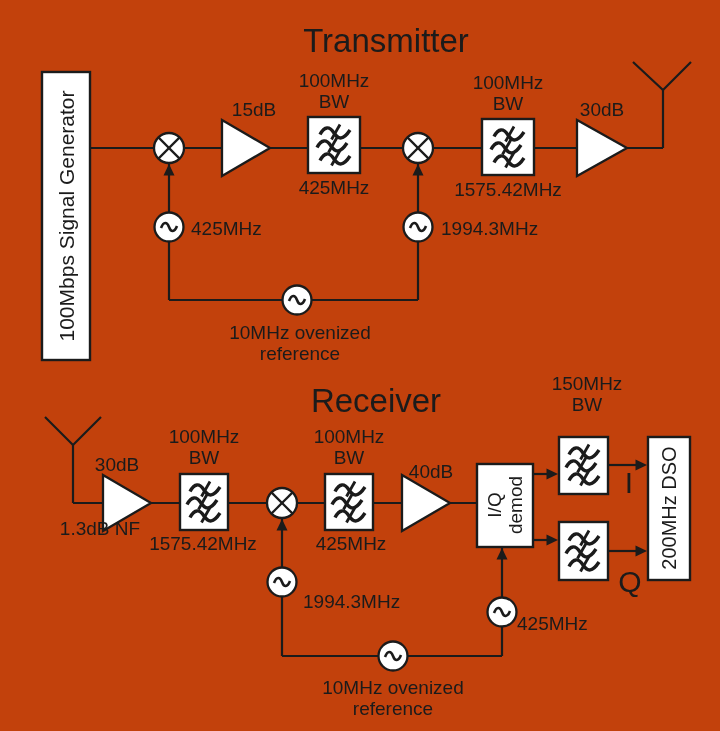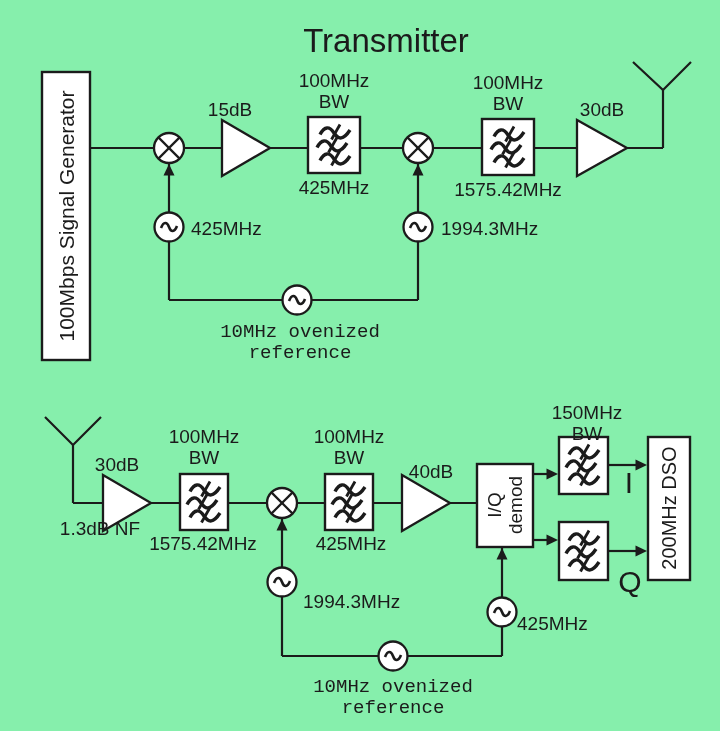--- a/index.html
+++ b/index.html
@@ -1,27 +1,27 @@
 <!DOCTYPE html>
 <html><head>
 <meta charset="utf-8">
 <style>
   html,body{margin:0;padding:0;background:#fff;}
-  .canvas{position:relative;width:720px;height:731px;background:#86efac;overflow:hidden;
+  .canvas{position:relative;width:720px;height:731px;background:#c2410c;overflow:hidden;
           font-family:"Liberation Sans",sans-serif;color:#1b1b1b;}
   .canvas svg{position:absolute;left:0;top:0;}
   .lbl{position:absolute;font-size:19px;line-height:21px;text-align:center;
        transform:translate(-50%,-50%);color:#1b1b1b;white-space:normal;}
   .lbl.nw{white-space:nowrap;}
   .lbl.left{transform:translate(0,-50%);text-align:left;white-space:nowrap;}
   .lbl.rot{transform:translate(-50%,-50%) rotate(-90deg);}
   .lbl.title{font-size:33px;line-height:34px;white-space:nowrap;}
   .lbl.big{font-size:30px;line-height:30px;white-space:nowrap;}
   .lbl.w84{width:88px;}
-  .lbl.w160{width:160px;font-family:Liberation Mono, monospace;}
+  .lbl.w160{width:160px;}
   .lbl.w64{width:66px;}
 </style>
 </head>
 <body>
 
 <div class="canvas">
 
   <svg width="720" height="731" viewBox="0 0 720 731">
     <defs>
       <g id="wave">
@@ -122,39 +122,40 @@
     <rect x="648" y="437" width="42" height="143" fill="#fff" stroke="#1b1b1b" stroke-width="2.4"></rect>
     <use href="#osc" x="282" y="582"></use>
     <use href="#osc" x="502" y="612"></use>
     <use href="#osc" x="393" y="656"></use>
     <use href="#arr-up" x="282" y="519"></use>
     <use href="#arr-up" x="502" y="548"></use>
   </svg>
 
   <div class="lbl title" style="left:386px;top:41px">Transmitter</div>
   <div class="lbl rot nw" style="left:66px;top:216px;font-size:21px">100Mbps Signal Generator</div>
-  <div class="lbl nw" style="left:230px;top:109px">15dB</div>
+  <div class="lbl nw" style="left:254px;top:109px">15dB</div>
   <div class="lbl w84" style="left:334px;top:91px">100MHz BW</div>
   <div class="lbl nw" style="left:334px;top:187px">425MHz</div>
   <div class="lbl w84" style="left:508px;top:93px">100MHz BW</div>
   <div class="lbl nw" style="left:508px;top:189px">1575.42MHz</div>
   <div class="lbl nw" style="left:602px;top:109px">30dB</div>
   <div class="lbl left" style="left:191px;top:228px">425MHz</div>
   <div class="lbl left" style="left:441px;top:228px">1994.3MHz</div>
   <div class="lbl w160" style="left:300px;top:343px">10MHz ovenized reference</div>
 
+  <div class="lbl title" style="left:376px;top:401px">Receiver</div>
   <div class="lbl nw" style="left:117px;top:464px">30dB</div>
   <div class="lbl nw" style="left:100px;top:528px">1.3dB NF</div>
   <div class="lbl w84" style="left:204px;top:447px">100MHz BW</div>
   <div class="lbl nw" style="left:203px;top:543px">1575.42MHz</div>
   <div class="lbl w84" style="left:349px;top:447px">100MHz BW</div>
   <div class="lbl nw" style="left:351px;top:543px">425MHz</div>
   <div class="lbl nw" style="left:431px;top:471px">40dB</div>
   <div class="lbl rot w64" style="left:505px;top:505px">I/Q demod</div>
   <div class="lbl left" style="left:303px;top:601px">1994.3MHz</div>
   <div class="lbl left" style="left:517px;top:623px">425MHz</div>
-  <div class="lbl w84" style="left:587px;top:423px">150MHz BW</div>
+  <div class="lbl w84" style="left:587px;top:394px">150MHz BW</div>
   <div class="lbl big" style="left:629px;top:483px">I</div>
   <div class="lbl big" style="left:630px;top:582px">Q</div>
   <div class="lbl rot nw" style="left:669px;top:508px;font-size:20px">200MHz DSO</div>
   <div class="lbl w160" style="left:393px;top:698px">10MHz ovenized reference</div>
 
 </div>
 
 </body></html>

